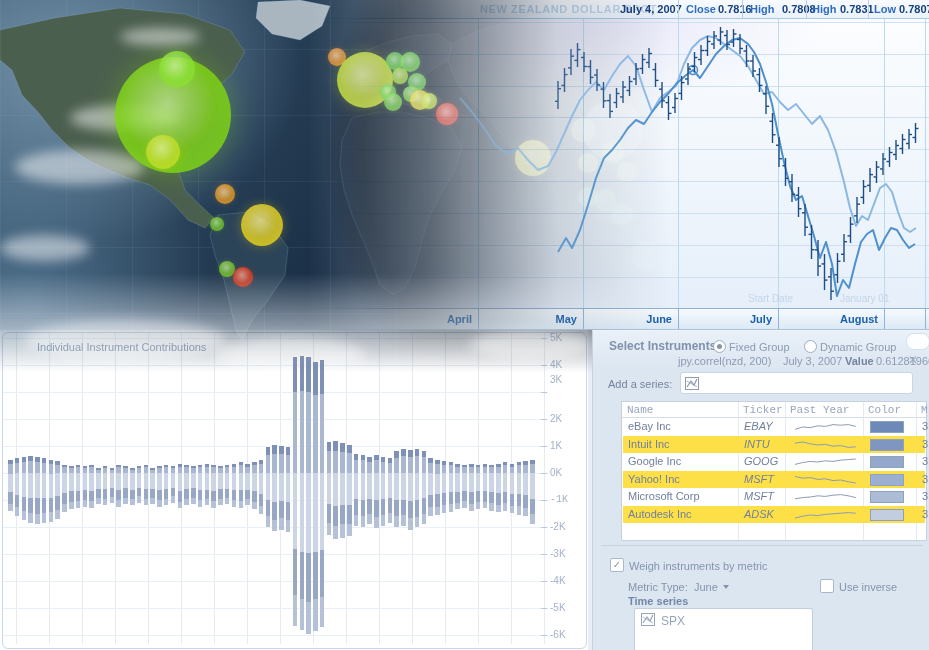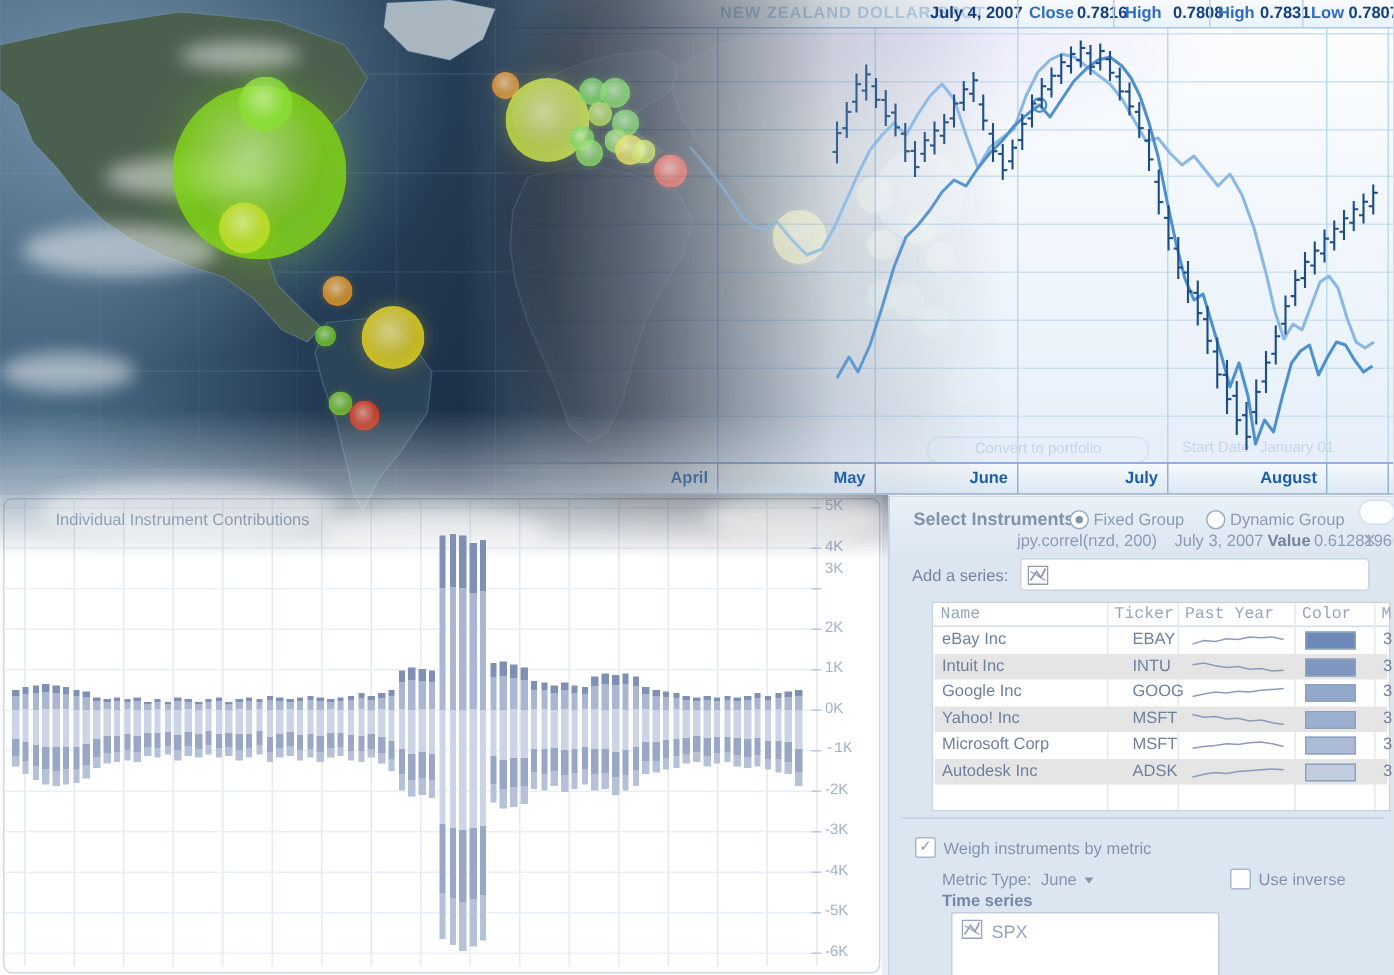--- a/index.html
+++ b/index.html
@@ -69,23 +69,23 @@
   #addinput{position:absolute;left:87px;top:41px;width:233px;height:22px;background:#fff;
       border:1px solid #c9d4e4;border-radius:3px;box-sizing:border-box;}
   .chicon{position:absolute;width:14px;height:13px;}
   
   #itable{position:absolute;left:28px;top:70px;width:306px;height:140px;background:#fff;
       border:1px solid #c4d2e2;box-sizing:border-box;}
   #itable .th{position:absolute;top:2px;color:#98a6bc;font-family:Liberation Mono, monospace;}
   #itable .hline{position:absolute;left:0;right:0;top:15px;height:1px;background:#d3deea;}
   .colline{position:absolute;top:0;bottom:0;width:1px;background:#e2eaf3;}
   .irow{position:absolute;left:1px;right:1px;height:17.5px;}
-  .irow.alt{background:#e5e5e5;}
+  .irow.alt{background:#fde047;}
   .cellname{position:absolute;left:5px;top:2px;color:#6f7f9d;}
-  .cellticker{position:absolute;left:132px;top:2px;color:#6f7f9d;}
+  .cellticker{position:absolute;left:121px;top:2px;color:#6f7f9d;font-style:italic;}
   .swatch{position:absolute;left:247px;top:3px;width:32px;height:10px;border:1px solid #8fa2bd;}
   .mcell{position:absolute;left:299px;top:2px;width:6px;overflow:hidden;color:#6f7f9d;}
   #tsep{position:absolute;left:8px;top:214px;width:322px;height:1px;background:#c5d2e2;}
   .cb{position:absolute;width:12px;height:12px;background:#fff;border:1px solid #a9b8cd;border-radius:2px;
       font-size:10px;line-height:12px;text-align:center;color:#8494ad;}
   .cblab{position:absolute;color:#8494ad;text-align:right;}
   #mtlab{position:absolute;left:35px;top:250px;color:#8494ad;}
   #mtval{position:absolute;left:101px;top:250px;color:#8494ad;}
   #mtarr{position:absolute;left:130px;top:254px;width:0;height:0;border-left:3.5px solid transparent;
       border-right:3.5px solid transparent;border-top:4px solid #8494ad;}
@@ -317,22 +317,21 @@
       <div class="hgrid" style="top: 277px;"></div>
     </div>
   <div id="vgrids">
       <div class="vgrid" style="left: 478px;"></div>
       <div class="vgrid" style="left: 583px;"></div>
       <div class="vgrid" style="left: 678px;"></div>
       <div class="vgrid" style="left: 778px;"></div>
       <div class="vgrid" style="left: 884px;"></div>
       <div class="vgrid" style="left: 925px;"></div>
     </div>
-  <div class="ghost" id="ghostbtn">Convert to portfolio</div>
-  <div class="ghost" style="left:788px;top:293px">Start Date</div>
+  <div class="ghost" style="left:748px;top:293px">Start Date</div>
   <div class="ghost" style="left:840px;top:293px">January 01</div>
   <div class="abs" id="infobar">
     <span class="qsym" style="left:480px">NEW ZEALAND DOLLAR SPOT</span>
     <span class="qv" style="left:620px">July 4, 2007</span>
     <div class="qdiv" style="left:678px"></div>
     <span class="ql" style="left:686px">Close</span>
     <span class="qv" style="left:718px">0.7816</span>
     <div class="qdiv" style="left:742px"></div>
     <span class="ql" style="left:750px">High</span>
     <span class="qv" style="left:782px">0.7808</span>

